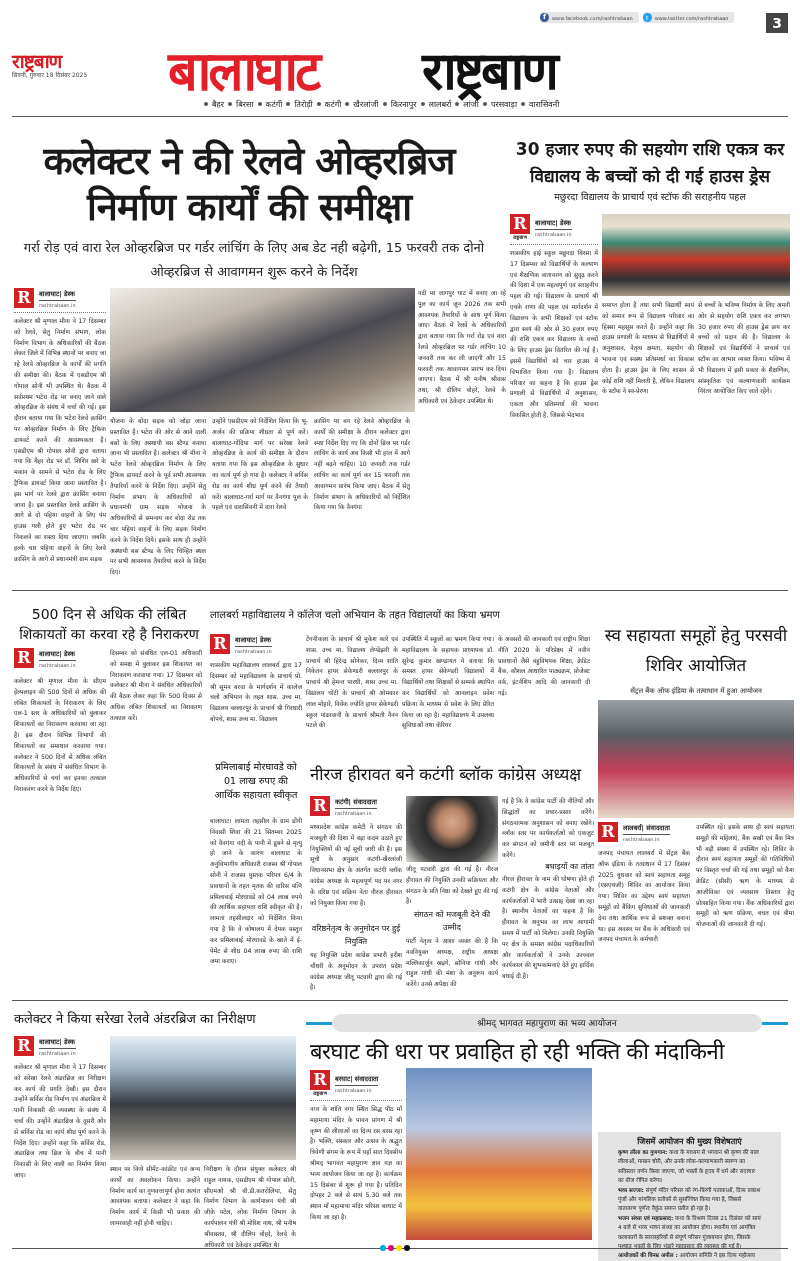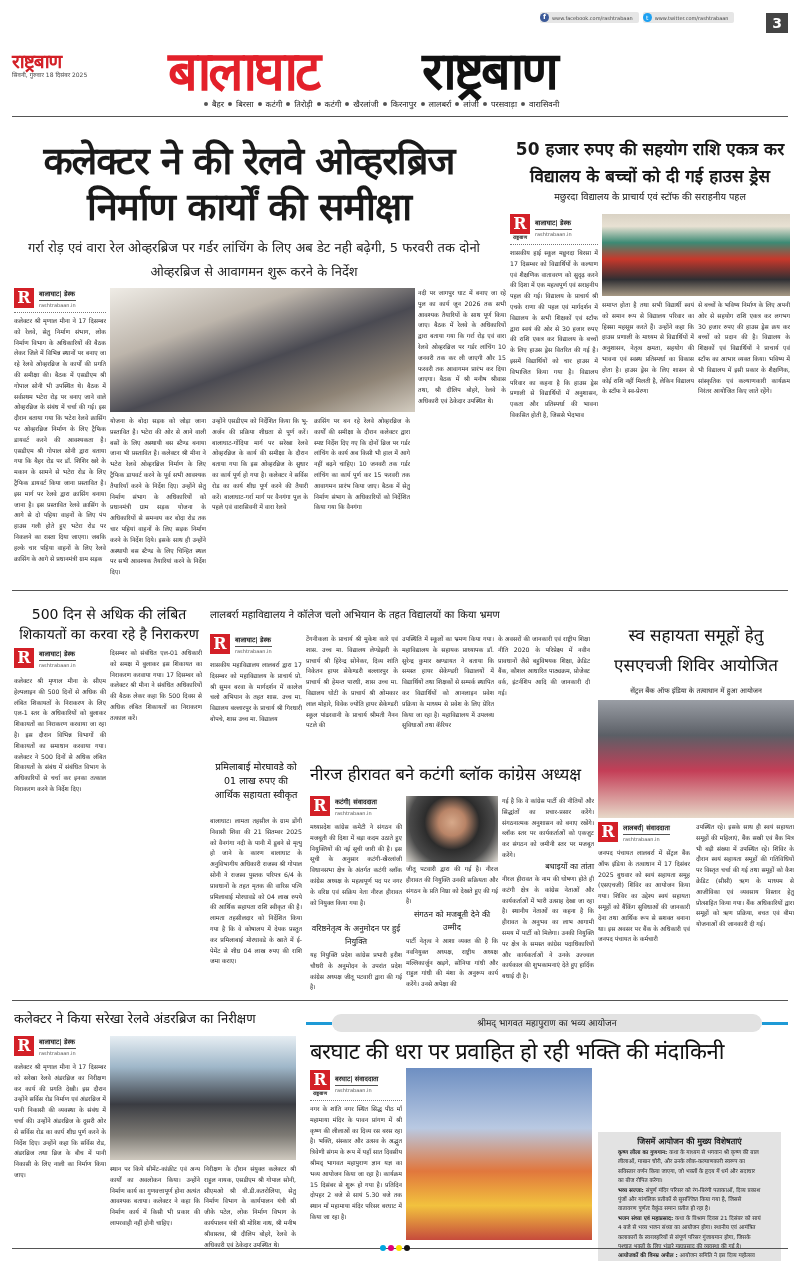--- a/index.html
+++ b/index.html
@@ -58,42 +58,42 @@
 </div>
 <div class="abs pagenum">3</div>
 <div class="abs mast-small">राष्ट्रबाण</div>
 <div class="abs mast-date">सिवनी, गुरुवार 18 दिसंबर 2025</div>
 <div class="abs mast-red">बालाघाट</div>
 <div class="abs mast-black">राष्ट्रबाण</div>
 <div class="abs places" id="places"><span class="dot"></span><span>बैहर</span><span class="dot"></span><span>बिरसा</span><span class="dot"></span><span>कटंगी</span><span class="dot"></span><span>तिरोड़ी</span><span class="dot"></span><span>कटंगी</span><span class="dot"></span><span>खैरलांजी</span><span class="dot"></span><span>किरनापुर</span><span class="dot"></span><span>लालबर्रा</span><span class="dot"></span><span>लांजी</span><span class="dot"></span><span>परसवाड़ा</span><span class="dot"></span><span>वारासिवनी</span></div>
 <div class="abs rule" style="top:116px"></div>
 
 <h1 class="abs big">कलेक्टर ने की रेलवे ओव्हरब्रिज निर्माण कार्यों की समीक्षा</h1>
-<div class="abs sub1">गर्रा रोड़ एवं वारा रेल ओव्हरब्रिज पर गर्डर लांचिंग के लिए अब डेट नही बढ़ेगी, 5 फरवरी तक दोनो ओव्हरब्रिज से आवागमन शुरू करने के निर्देश</div>
+<div class="abs sub1">गर्रा रोड़ एवं वारा रेल ओव्हरब्रिज पर गर्डर लांचिंग के लिए अब डेट नही बढ़ेगी, 15 फरवरी तक दोनो ओव्हरब्रिज से आवागमन शुरू करने के निर्देश</div>
 
 <div class="abs" style="top:288px;left:14px;width:92px">
   <div class="byline">
     <div class="rlogo-wrap">
         <div class="rlogo">R</div>
       </div>
     <div>
         <div class="bl-text">बालाघाट| डेस्क</div>
         <div class="bl-site">rashtrabaan.in</div>
       </div>
   </div>
 </div>
 <div class="abs dash" style="top:312px;left:14px;width:92px"></div>
 <div class="abs col" style="top:316px;left:14px;width:92px;height:262px">कलेक्टर श्री मृणाल मीना ने 17 दिसम्बर को रेलवे, सेतु निर्माण संभाग, लोक निर्माण विभाग के अधिकारियों की बैठक लेकर जिले में विभिन्न स्थानों पर बनाए जा रहे रेलवे ओव्हरब्रिज के कार्यों की प्रगति की समीक्षा की। बैठक में एसडीएम श्री गोपाल सोनी भी उपस्थित थे। बैठक में सर्वप्रथम भटेरा रोड़ पर बनाए जाने वाले ओव्हरब्रिज के संबंध में चर्चा की गई। इस दौरान बताया गया कि भटेरा रेलवे क्रासिंग पर ओव्हरब्रिज निर्माण के लिए ट्रैफिक डायवर्ट करने की आवश्यकता है। एसडीएम श्री गोपाल सोनी द्वारा बताया गया कि बैहर रोड पर डॉ. शिशिर खरे के मकान के सामने से भटेरा रोड के लिए ट्रैफिक डायवर्ट किया जाना प्रस्तावित है। इस मार्ग पर रेलवे द्वारा क्रासिंग बनाया जाना है। इस प्रस्तावित रेलवे क्रासिंग के आगे से दो पहिया वाहनों के लिए पंप हाउस गली होते हुए भटेरा रोड पर निकलने का रास्ता दिया जाएगा। जबकि हल्के चार पहिया वाहनों के लिए रेलवे क्रासिंग के आगे से प्रधानमंत्री ग्राम सड़क</div>
 <div class="abs photo-meet" style="top:288px;left:110px;width:305px;height:124px"></div>
 <div class="abs col" style="top:416px;left:110px;width:96px;height:162px">योजना के बोदा सड़क को जोड़ा जाना प्रस्तावित है। भटेरा की ओर से आने वाली बसों के लिए अस्थायी बस स्टैण्ड बनाया जाना भी प्रस्तावित है। कलेक्टर श्री मीना ने भटेरा रेलवे ओव्हरब्रिज निर्माण के लिए ट्रैफिक डायवर्ट करने के पूर्व सभी आवश्यक तैयारियाँ करने के निर्देश दिए। उन्होंने सेतु निर्माण संभाग के अधिकारियों को प्रधानमंत्री ग्राम सड़क योजना के अधिकारियों से समन्वय कर बोदा रोड तक चार पहियां वाहनों के लिए सड़क निर्माण करने के निर्देश दिये। इसके साथ ही उन्होंने अस्थायी बस स्टैण्ड के लिए चिन्हित स्थल पर सभी आवश्यक तैयारियां करने के निर्देश दिए।</div>
 <div class="abs col" style="top:416px;left:212px;width:96px;height:162px">उन्होंने एसडीएम को निर्देशित किया कि भू-अर्जन की प्रक्रिया शीघ्रता से पूर्ण करें। बालाघाट-गोंदिया मार्ग पर सरेखा रेलवे ओव्हरब्रिज के कार्य की समीक्षा के दौरान बताया गया कि इस ओव्हरब्रिज के सुधार का कार्य पूर्ण हो गया है। कलेक्टर ने सर्विस रोड का कार्य शीघ्र पूर्ण करने की तैयारी करें। बालाघाट-गर्रा मार्ग पर वैनगंगा पुल के पहले एवं वारासिवनी में वारा रेलवे</div>
 <div class="abs col" style="top:416px;left:314px;width:96px;height:162px">क्रासिंग पर बन रहे रेलवे ओव्हरब्रिज के कार्यों की समीक्षा के दौरान कलेक्टर द्वारा स्पष्ट निर्देश दिए गए कि दोनों ब्रिज पर गर्डर लांचिंग के कार्य अब किसी भी हाल में आगे नहीं बढ़ने चाहिए। 10 जनवरी तक गर्डर लांचिंग का कार्य पूर्ण कर 15 फरवरी तक आवागमन प्रारंभ किया जाए। बैठक में सेतु निर्माण संभाग के अधिकारियों को निर्देशित किया गया कि वैनगंगा</div>
 <div class="abs col" style="top:288px;left:418px;width:88px;height:290px">नदी पर जागपुर घाट में बनाए जा रहे पुल का कार्य जून 2026 तक सभी आवश्यक तैयारियों के साथ पूर्ण किया जाए। बैठक में रेलवे के अधिकारियों द्वारा बताया गया कि गर्रा रोड़ एवं वारा रेलवे ओव्हरब्रिज पर गर्डर लांचिंग 10 जनवरी तक कर ली जाएगी और 15 फरवरी तक आवागमन प्रारंभ कर दिया जाएगा। बैठक में श्री मनीष श्रीवास तथा, श्री दीलिप बोहरे, रेलवे के अधिकारी एवं ठेकेदार उपस्थित थे।</div>
 
-<div class="abs h30">50 हजार रुपए की सहयोग राशि एकत्र कर विद्यालय के बच्चों को दी गई हाउस ड्रेस</div>
+<div class="abs h30">30 हजार रुपए की सहयोग राशि एकत्र कर विद्यालय के बच्चों को दी गई हाउस ड्रेस</div>
 <div class="abs sub30">मछुरदा विद्यालय के प्राचार्य एवं स्टॉफ की सराहनीय पहल</div>
 <div class="abs" style="top:214px;left:510px;width:88px">
   <div class="byline">
     <div class="rlogo-wrap">
         <div class="rlogo">R</div>
         <small>राष्ट्रबाण</small>
       </div>
     <div>
         <div class="bl-text">बालाघाट| डेस्क</div>
         <div class="bl-site">rashtrabaan.in</div>
@@ -133,21 +133,21 @@
         <div class="bl-text">बालाघाट| डेस्क</div>
         <div class="bl-site">rashtrabaan.in</div>
       </div>
   </div>
 </div>
 <div class="abs col" style="top:660px;left:210px;width:92px;height:92px">शासकीय महाविद्यालय लालबर्रा द्वारा 17 दिसम्बर को महाविद्यालय के प्राचार्य प्रो. श्री सुमन बरवा के मार्गदर्शन में कालेज चलो अभियान के तहत शास. उच्च मा. विद्यालय बल्लारपुर के प्राचार्य श्री गिरधारी बोपचे, शास उच्च मा. विद्यालय</div>
 <div class="abs col" style="top:634px;left:306px;width:92px;height:118px">टेंगनीकला के प्राचार्य श्री मुकेश कारे एवं शास. उच्च मा. विद्यालय लेण्डेझरी के प्राचार्य श्री हिरेन्द्र सोनेकर, दिव्य शांति निकेतन हायर सेकेण्डरी बल्लारपुर के प्राचार्य श्री हेमन्त पारधी, शास उच्च मा. विद्यालय घोटी के प्राचार्य श्री ओमकार लाल मोहारे, विवेक ज्योति हायर सेकेण्डरी स्कूल पांढरवानी के प्राचार्य श्रीमती नैनन पटले की</div>
 <div class="abs col" style="top:634px;left:402px;width:92px;height:118px">उपस्थिति में स्कूलों का भ्रमण किया गया। महाविद्यालय के सहायक प्राध्यापक डॉ. सुरेन्द्र कुमार खण्डायत ने बताया कि समस्त हायर सेकेण्डरी विद्यालयों में विद्यार्थियों तथा शिक्षकों से सम्पर्क स्थापित कर विद्यार्थियों को आनलाइन प्रवेश प्रक्रिया के माध्यम से प्रवेश के लिए प्रेरित किया जा रहा है। महाविद्यालय में उपलब्ध सुविधाओं तथा कॅरियर</div>
 <div class="abs col" style="top:634px;left:498px;width:92px;height:118px">के अवसरों की जानकारी एवं राष्ट्रीय शिक्षा नीति 2020 के परिप्रेक्ष्य में नवीन प्रावधानों जैसे बहुविषयक शिक्षा, क्रेडिट बैंक, कौशल आधारित पाठ्यक्रम, प्रोजेक्ट वर्क, इंटर्नशिप आदि की जानकारी दी गई।</div>
 
-<div class="abs h2 hsec" style="top:620px;left:598px;width:196px;font-size:17px;line-height:30px">स्व सहायता समूहों हेतु एसएचजी शिविर आयोजित</div>
+<div class="abs h2 hsec" style="top:620px;left:598px;width:196px;font-size:17px;line-height:30px">स्व सहायता समूहों हेतु परसवी शिविर आयोजित</div>
 <div class="abs" style="top:686px;left:598px;width:196px;text-align:center;font-size:7px">सेंट्रल बैंक ऑफ इंडिया के तत्वाधान में हुआ आयोजन</div>
 <div class="abs photo-shg" style="top:700px;left:598px;width:196px;height:118px"></div>
 <div class="abs" style="top:822px;left:598px;width:92px">
   <div class="byline">
     <div class="rlogo-wrap">
         <div class="rlogo">R</div>
       </div>
     <div>
         <div class="bl-text">लालबर्रा| संवाददाता</div>
         <div class="bl-site">rashtrabaan.in</div>

